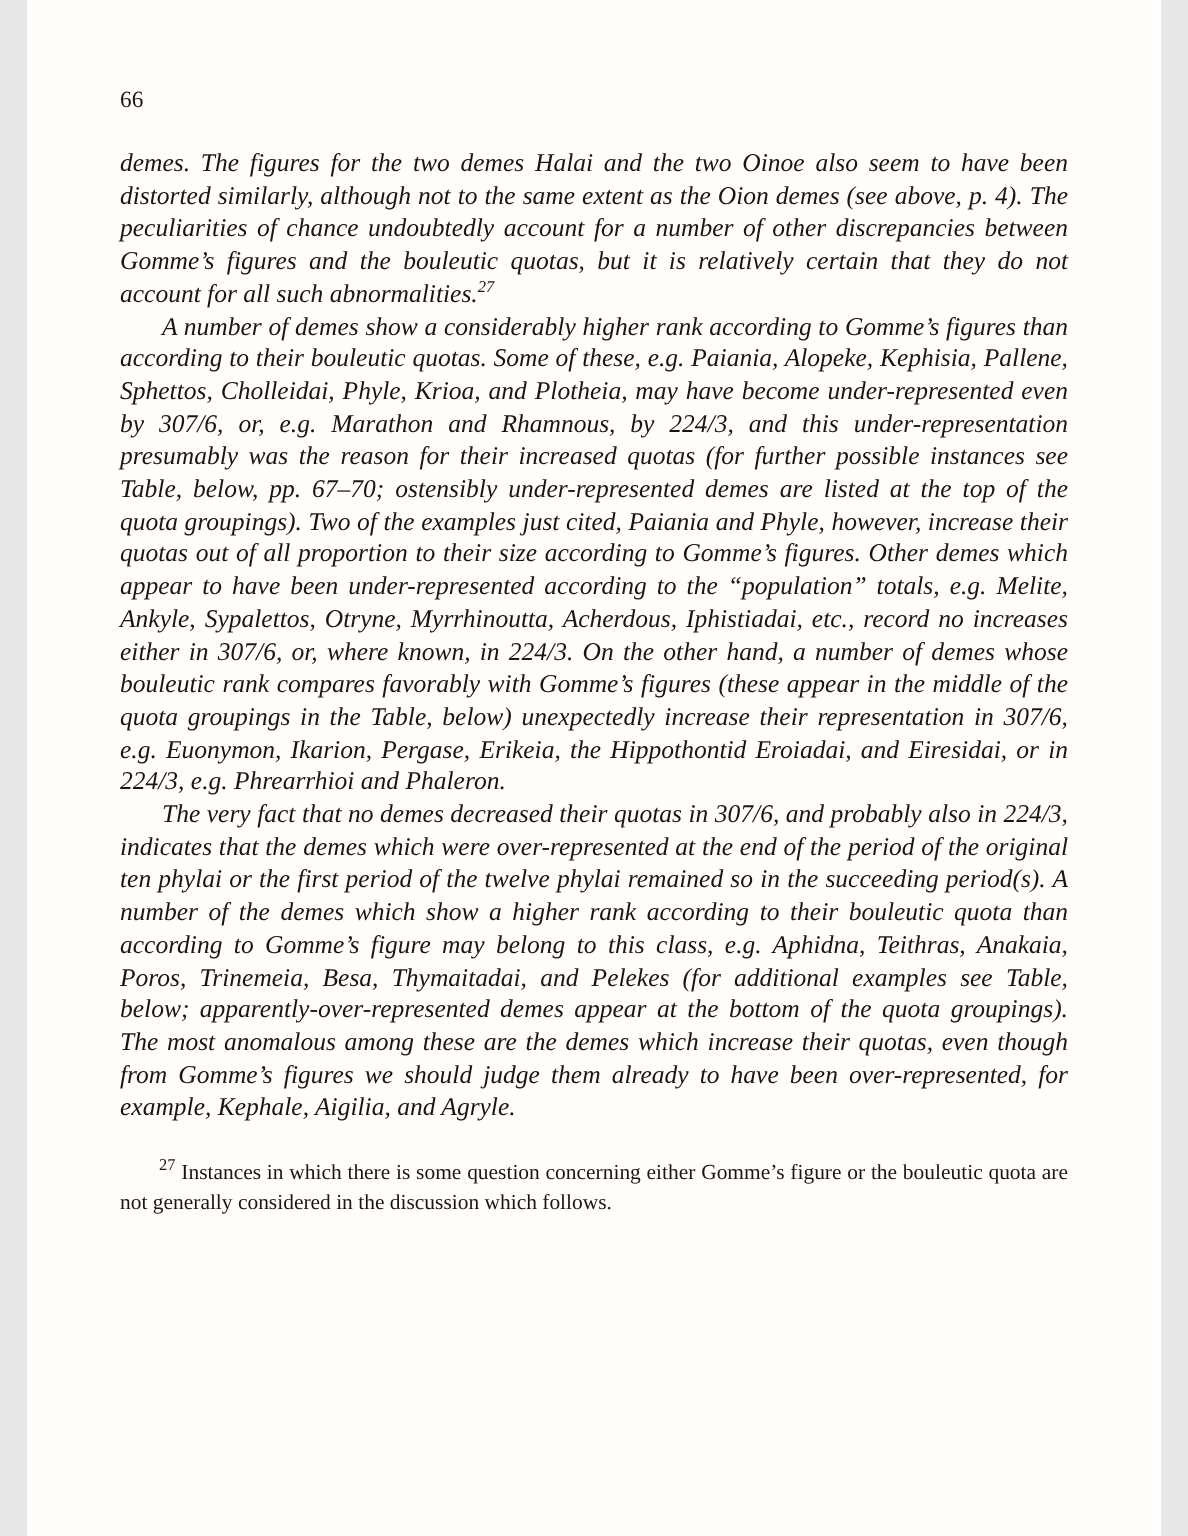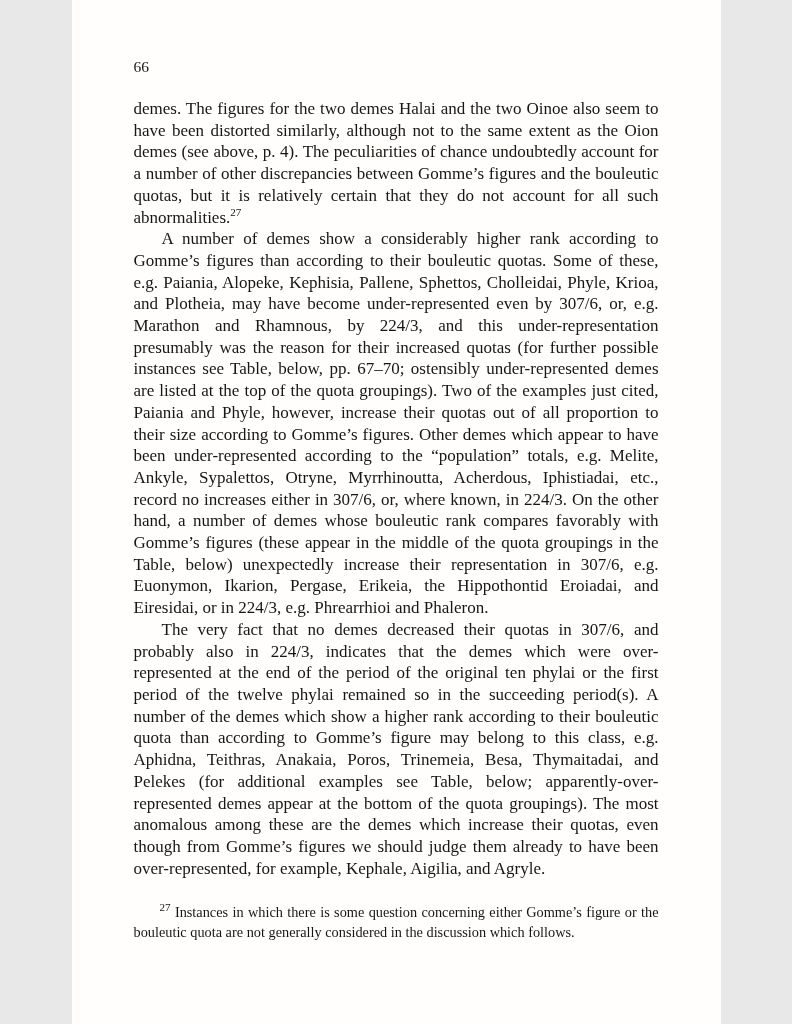--- a/index.html
+++ b/index.html
@@ -2,21 +2,21 @@
 <html><head>
 <meta charset="utf-8">
 <style>
   html, body {
     margin: 0;
     padding: 0;
     background: #e8e8e8;
   }
   .page {
     position: relative;
-    width: 649px;
+    width: 756px;
     height: 1024px;
     margin: 0 auto;
     background: #fffefd;
     color: #181512;
     font-family: "Liberation Serif", "DejaVu Serif", serif;
     box-sizing: border-box;
     padding: 56px 62px 0 62px;
     overflow: hidden;
   }
   .running-head {
@@ -34,20 +34,21 @@
   }
   .running-title {
     display: block;
     text-align: center;
     word-spacing: 2px;
   }
   .body-text {
     font-size: 17px;
     line-height: 21.7px;
     text-align: justify;
+    font-style: italic;
   }
   .body-text p {
     margin: 0;
   }
   .body-text p.indented {
     text-indent: 28px;
   }
   sup.fn-ref {
     font-size: 11px;
     line-height: 0;

